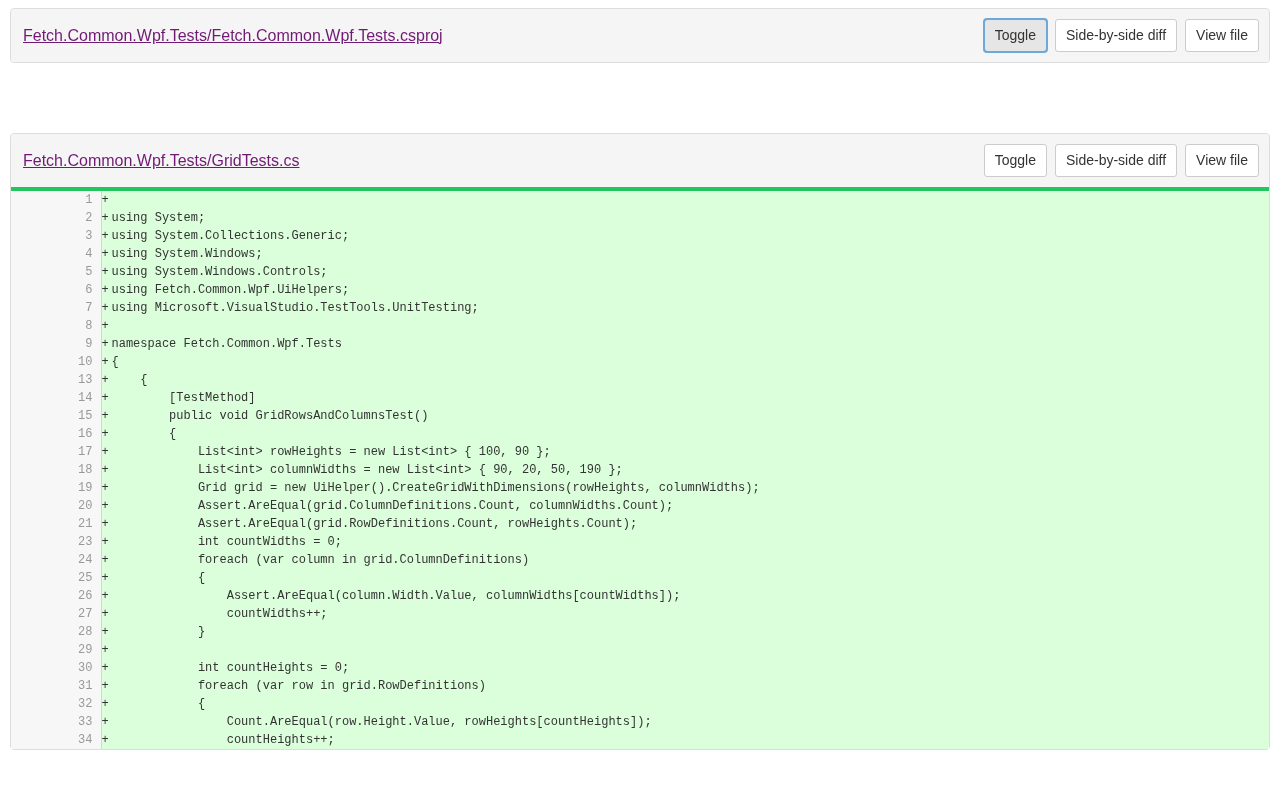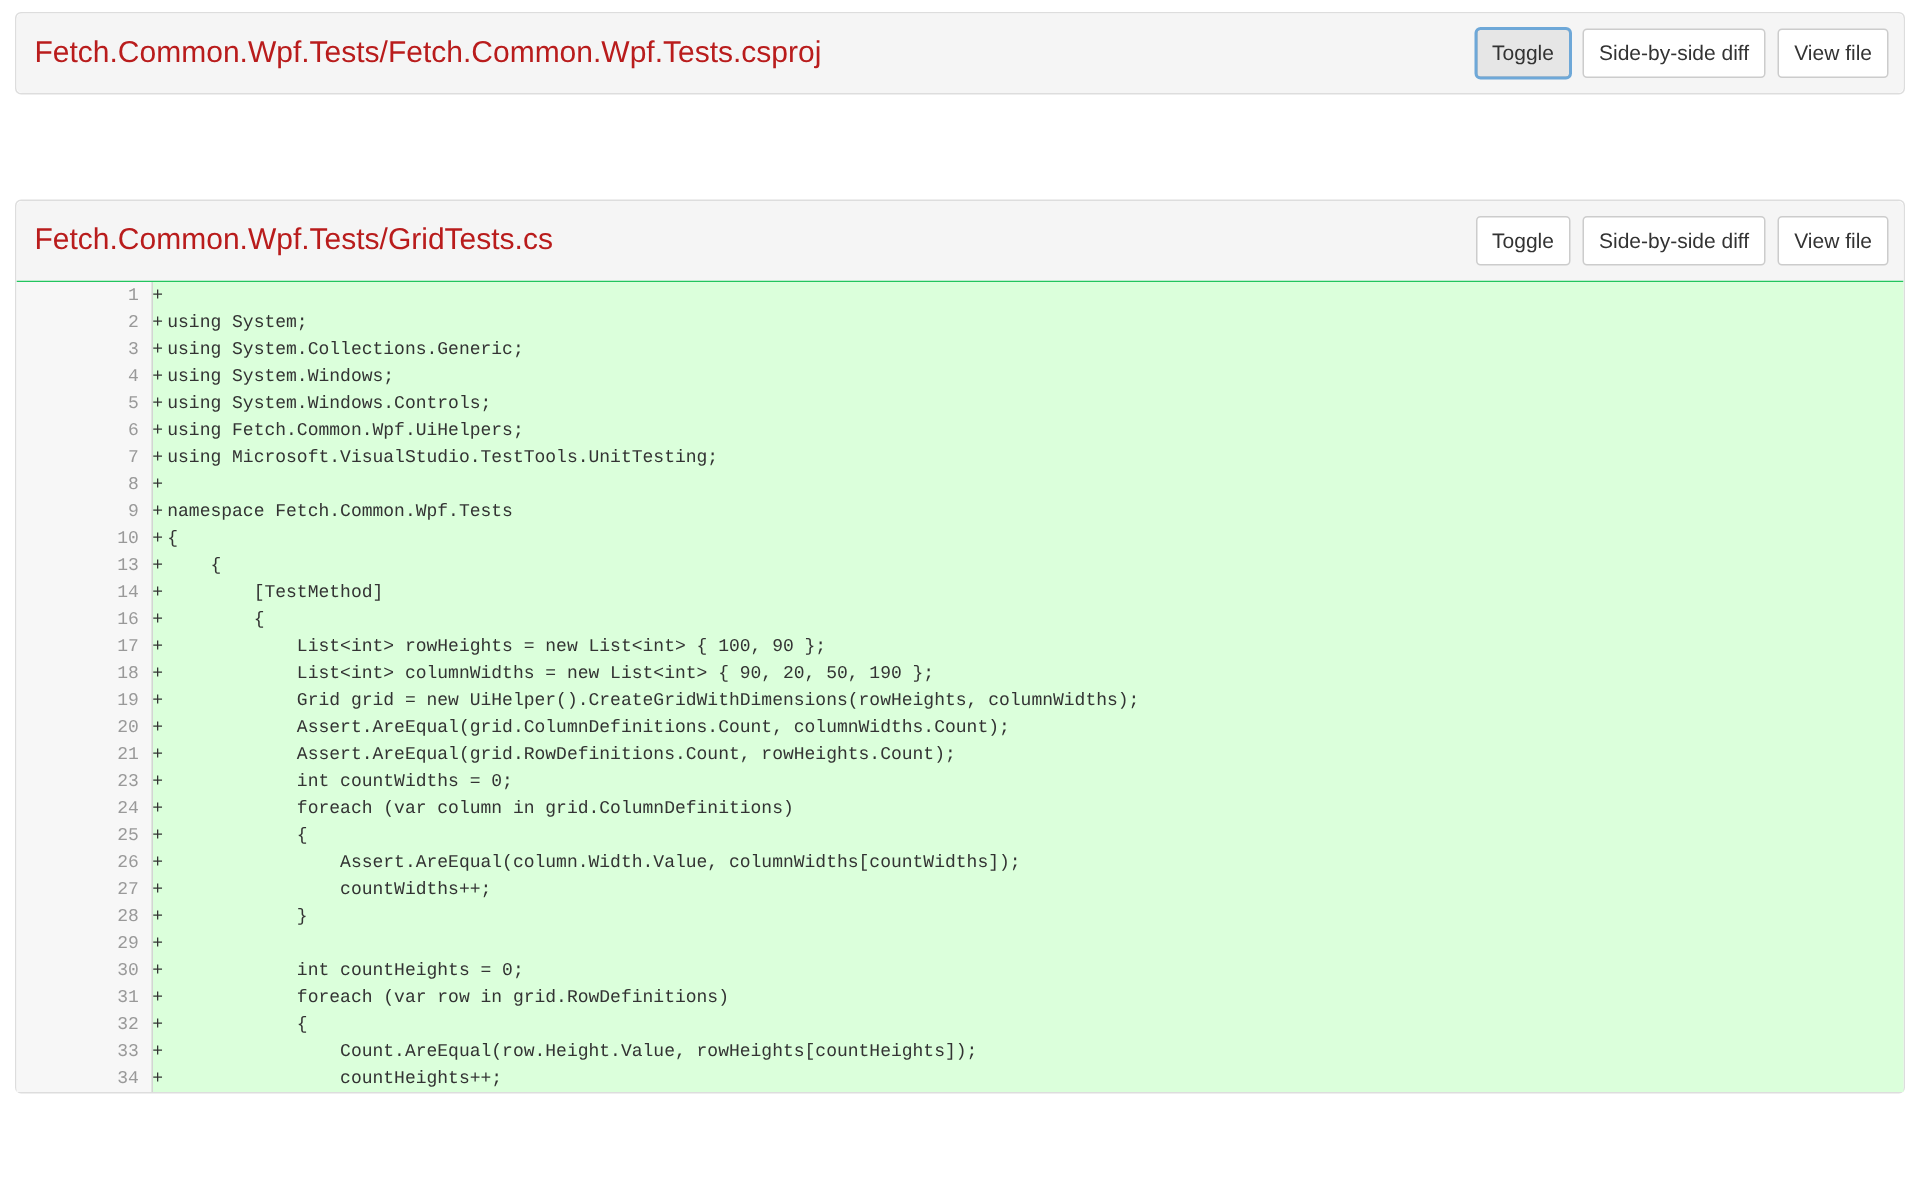--- a/index.html
+++ b/index.html
@@ -13,33 +13,34 @@
   }
   .panel {
     border: 1px solid #ddd;
     border-radius: 4px;
     margin-bottom: 70px;
     background: #fff;
   }
   .panel:last-of-type { margin-bottom: 0; }
   .panel-header {
     background: #f5f5f5;
-    border-bottom: 1px solid #22c55e;
+    border-bottom: 4px solid #22c55e;
     border-radius: 4px 4px 0 0;
     padding: 10px 10px 10px 12px;
     display: flex;
     align-items: center;
     justify-content: space-between;
     min-height: 50px;
   }
   .panel.collapsed .panel-header { border-bottom: none; border-radius: 4px; }
   .file-path {
-    color: #b91c1c;
-    font-size: 20px;
+    color: #701a75;
+    font-size: 16px;
     font-weight: 400;
+    text-decoration: underline;
   }
   .btn-group {
     display: flex;
     gap: 8px;
     align-items: center;
   }
   .btn {
     display: inline-block;
     padding: 5px 10px;
     font-size: 14px;
@@ -184,20 +185,25 @@
               <td class="lineno lineno-new">13</td>
               <td class="code"><span class="marker">+</span><span>    {</span></td>
             </tr>
             <tr class="added">
               <td class="lineno lineno-old"></td>
               <td class="lineno lineno-new">14</td>
               <td class="code"><span class="marker">+</span><span>        [TestMethod]</span></td>
             </tr>
             <tr class="added">
               <td class="lineno lineno-old"></td>
+              <td class="lineno lineno-new">15</td>
+              <td class="code"><span class="marker">+</span><span>        public void GridRowsAndColumnsTest()</span></td>
+            </tr>
+            <tr class="added">
+              <td class="lineno lineno-old"></td>
               <td class="lineno lineno-new">16</td>
               <td class="code"><span class="marker">+</span><span>        {</span></td>
             </tr>
             <tr class="added">
               <td class="lineno lineno-old"></td>
               <td class="lineno lineno-new">17</td>
               <td class="code"><span class="marker">+</span><span>            List&lt;int&gt; rowHeights = new List&lt;int&gt; { 100, 90 };</span></td>
             </tr>
             <tr class="added">
               <td class="lineno lineno-old"></td>

